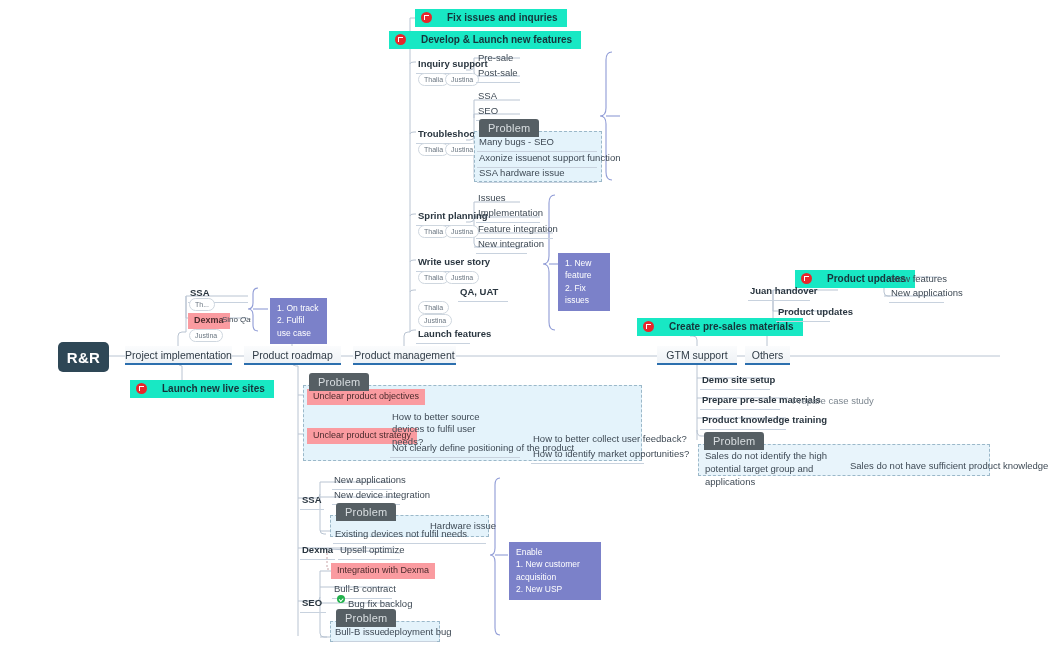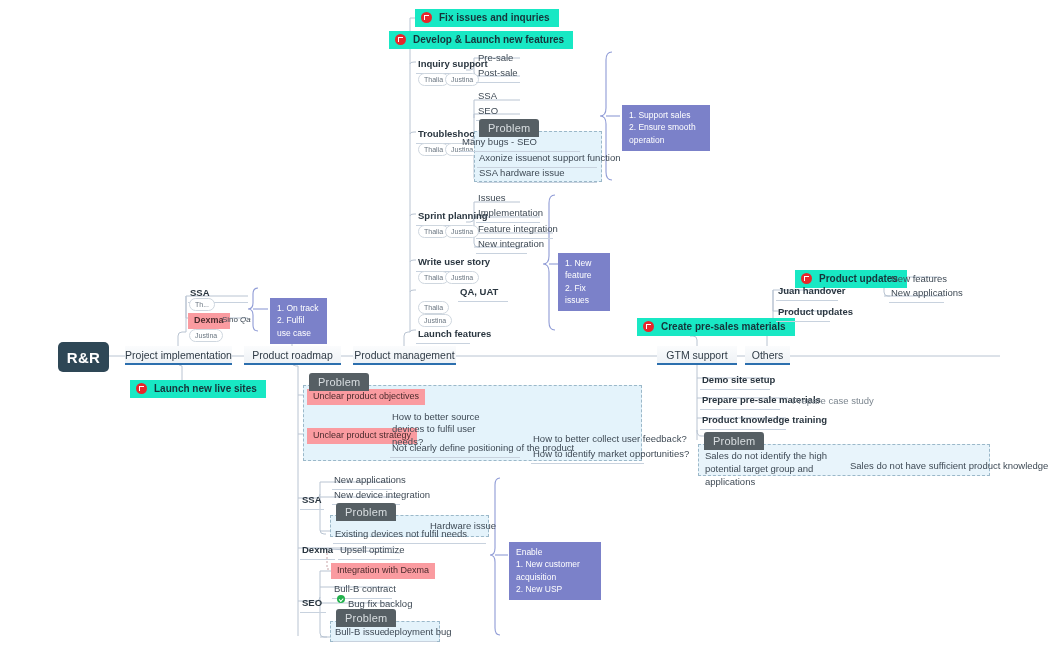--- a/index.html
+++ b/index.html
@@ -49,21 +49,21 @@
     white-space:nowrap;
   }
 
   
   .sticky {
     position:absolute;
     background:#18e8c4;
     color:#15343a;
     font-size:10px;
     font-weight:600;
-    display:flex; align-items:center; gap:7px;
+    display:flex; align-items:center; gap:15px;
     padding:3px 9px 4px 6px;
     white-space:nowrap;
   }
   .flagicon {
     width:11px;height:11px;border-radius:50%;
     background:#e8262b;
     display:inline-flex;align-items:center;justify-content:center;
     flex:0 0 auto;
   }
   .flagicon i {
@@ -303,22 +303,20 @@
       </span>
     <span>Create pre-sales materials</span>
   </div>
   <div class="sticky" style="left:130px;top:380px;justify-content:center;">
     <span class="flagicon">
         <i></i>
       </span>
     <span>Launch new live sites</span>
   </div>
 
-  <div class="callout" style="left:622px;top:105px;width:88px;">1. Support sales
-2. Ensure smooth operation</div>
   <div class="callout" style="left:558px;top:253px;width:52px;">1. New feature
 2. Fix issues</div>
   <div class="callout" style="left:270px;top:298px;width:57px;">1. On track
 2. Fulfil use case</div>
   <div class="callout" style="left:509px;top:542px;width:92px;">Enable
 1. New customer acquisition
 2. New USP</div>
 
   <div class="node bold ul" style="left:416px;top:56px;width:50px;">Inquiry support</div>
   <div class="chip" style="left:418px;top:73px;">Thalia</div>
@@ -327,21 +325,21 @@
   <div class="node ul" style="left:476px;top:65px;width:44px;">Post-sale</div>
 
   <div class="node bold ul" style="left:416px;top:126px;width:50px;">Troubleshooting</div>
   <div class="chip" style="left:418px;top:143px;">Thalia</div>
   <div class="chip" style="left:445px;top:143px;">Justina</div>
   <div class="node" style="left:476px;top:88px;">SSA</div>
   <div class="node ul" style="left:476px;top:103px;width:44px;">SEO</div>
 
   <div class="problem-tab" style="left:479px;top:119px;">Problem</div>
   <div class="problem-box" style="left:474px;top:131px;width:128px;height:51px;"></div>
-  <div class="node ul" style="left:460px;top:134px;width:120px;z-index:2;">Many bugs - SEO</div>
+  <div class="node ul" style="left:477px;top:134px;width:120px;z-index:2;">Many bugs - SEO</div>
   <div class="node ul" style="left:477px;top:150px;width:120px;z-index:2;">Axonize issue</div>
   <div class="node" style="left:535px;top:150px;z-index:2;">not support function</div>
   <div class="node ul" style="left:477px;top:165px;width:120px;z-index:2;">SSA hardware issue</div>
 
   <div class="node bold ul" style="left:416px;top:208px;width:50px;">Sprint planning</div>
   <div class="chip" style="left:418px;top:225px;">Thalia</div>
   <div class="chip" style="left:445px;top:225px;">Justina</div>
   <div class="node" style="left:476px;top:190px;">Issues</div>
   <div class="node ul" style="left:476px;top:205px;width:64px;">Implementation</div>
   <div class="node ul" style="left:476px;top:221px;width:77px;">Feature integration</div>
@@ -400,18 +398,18 @@
   <div class="node bold ul" style="left:700px;top:372px;width:70px;">Demo site setup</div>
   <div class="node bold ul" style="left:700px;top:392px;width:80px;">Prepare pre-sale materials</div>
   <div class="node" style="left:790px;top:393px;color:#7d8790;">Prepare case study</div>
   <div class="node bold ul" style="left:700px;top:412px;width:86px;">Product knowledge training</div>
 
   <div class="problem-tab" style="left:704px;top:432px;">Problem</div>
   <div class="problem-box plain" style="left:698px;top:444px;width:292px;height:32px;"></div>
   <div class="node" style="left:703px;top:448px;width:150px;white-space:normal;line-height:1.35;z-index:2;">Sales do not identify the high potential target group and applications</div>
   <div class="node" style="left:848px;top:458px;z-index:2;">Sales do not have sufficient product knowledge</div>
 
-  <div class="node bold ul" style="left:776px;top:283px;width:62px;">Juan handover</div>
+  <div class="node bold ul" style="left:748px;top:283px;width:62px;">Juan handover</div>
   <div class="node bold ul" style="left:776px;top:304px;width:54px;">Product updates</div>
   <div class="node" style="left:889px;top:271px;">New features</div>
   <div class="node ul" style="left:889px;top:285px;width:55px;">New applications</div>
 
 </div>
 
 </body></html>

